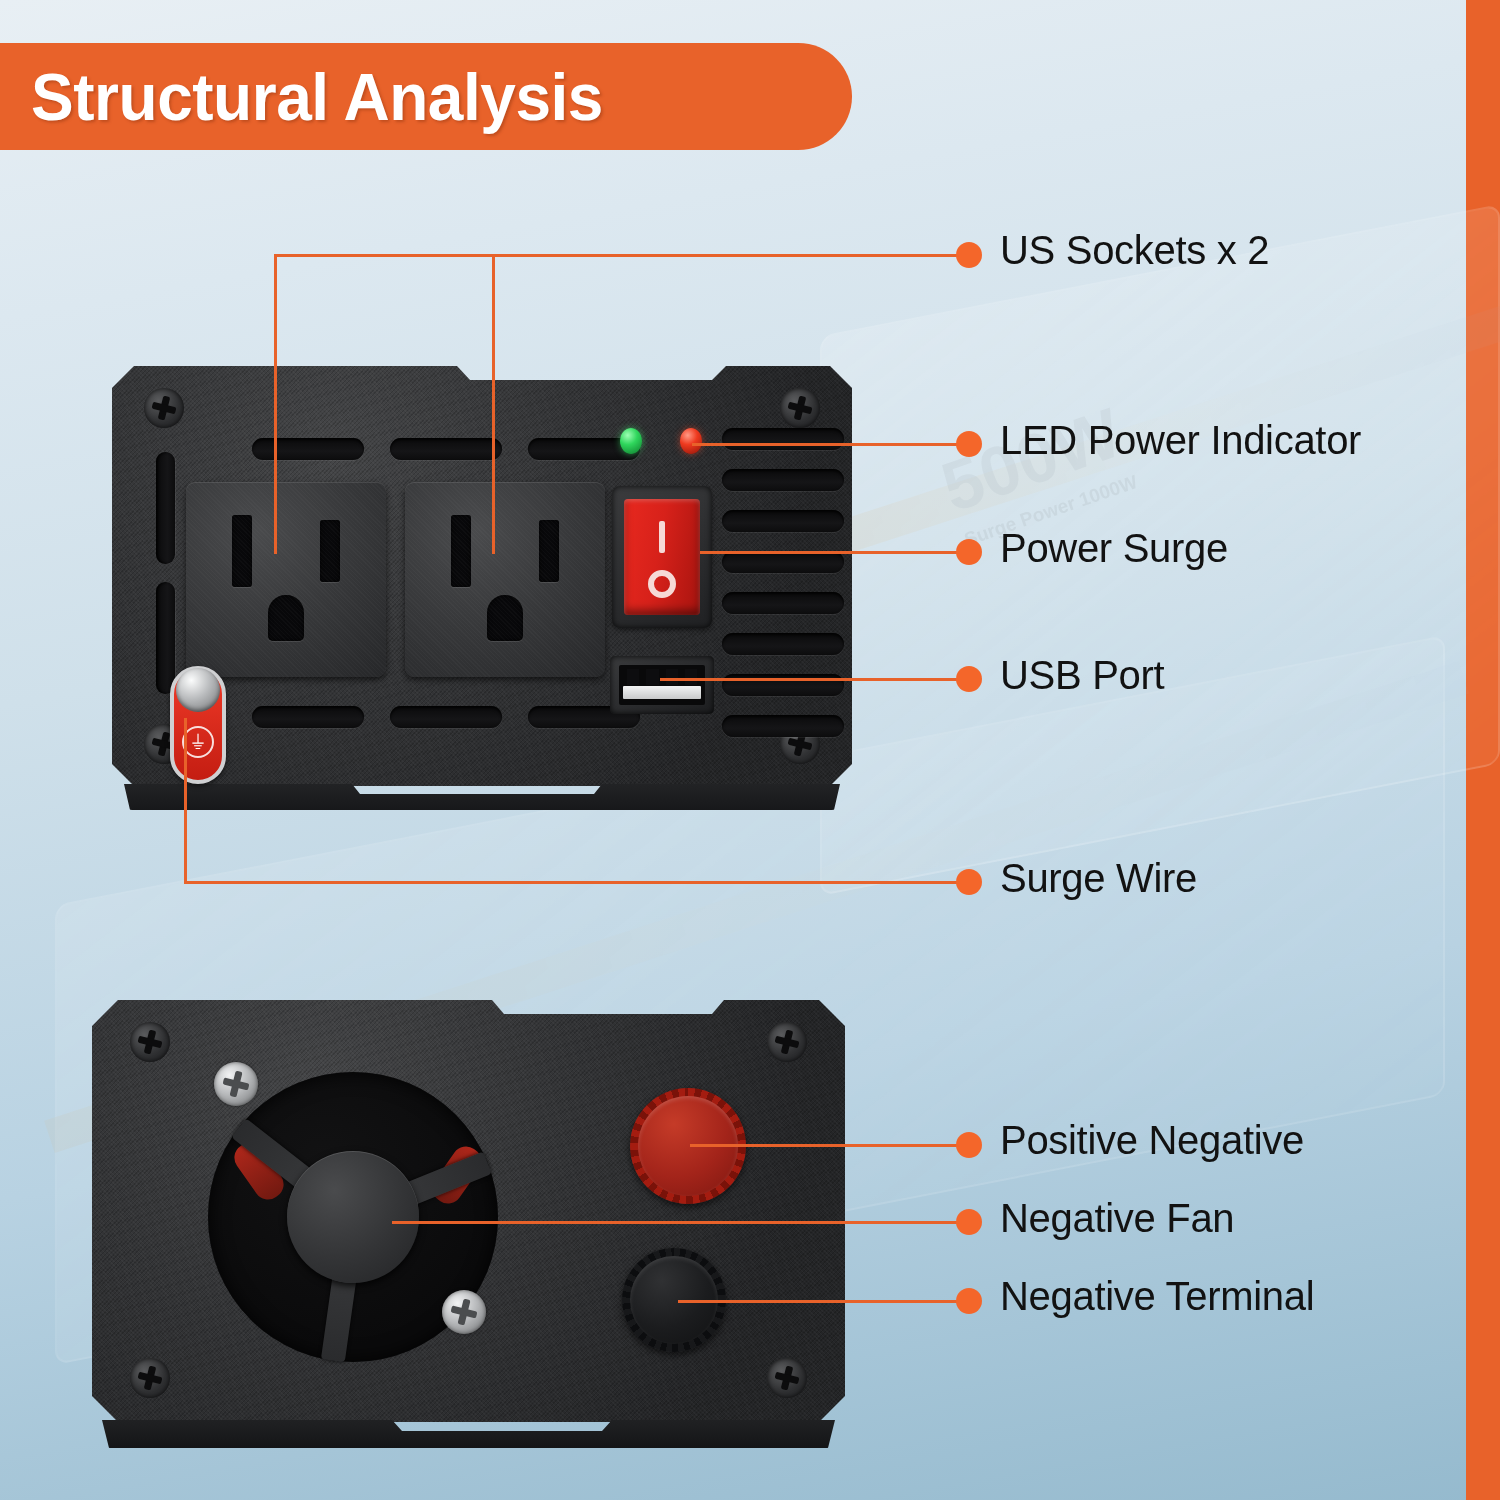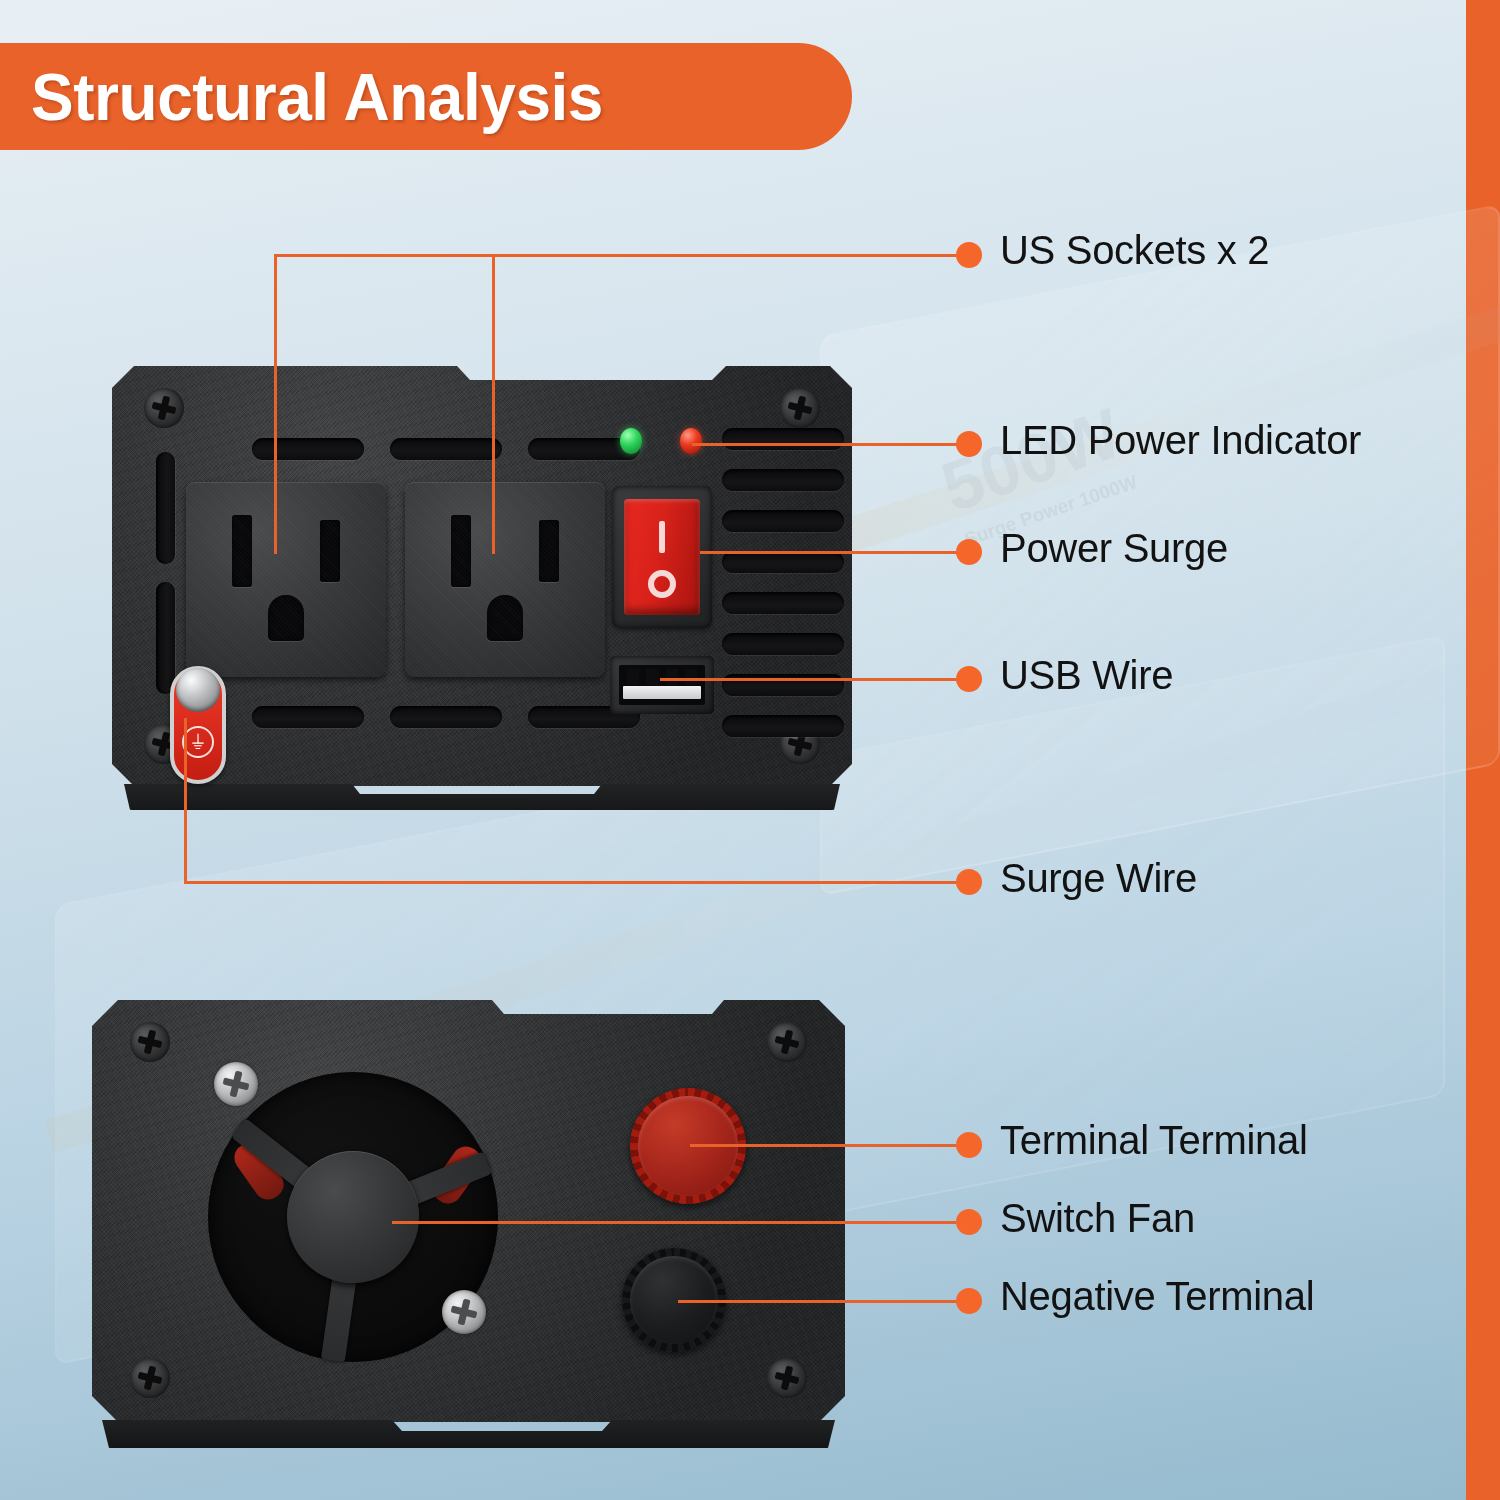--- a/index.html
+++ b/index.html
@@ -432,25 +432,25 @@
 <div class="dot" style="left:956px; top:242px;"></div>
 <div class="callout-label" style="left:1000px; top:228px;">US Sockets x 2</div>
 
 <div class="dot" style="left:956px; top:431px;"></div>
 <div class="callout-label" style="left:1000px; top:418px;">LED Power Indicator</div>
 
 <div class="dot" style="left:956px; top:539px;"></div>
 <div class="callout-label" style="left:1000px; top:526px;">Power Surge</div>
 
 <div class="dot" style="left:956px; top:666px;"></div>
-<div class="callout-label" style="left:1000px; top:653px;">USB Wire</div>
+<div class="callout-label" style="left:1000px; top:653px;">USB Port</div>
 
 <div class="dot" style="left:956px; top:869px;"></div>
 <div class="callout-label" style="left:1000px; top:856px;">Surge Wire</div>
 
 <div class="dot" style="left:956px; top:1132px;"></div>
-<div class="callout-label" style="left:1000px; top:1118px;">Terminal Terminal</div>
+<div class="callout-label" style="left:1000px; top:1118px;">Positive Negative</div>
 
 <div class="dot" style="left:956px; top:1209px;"></div>
-<div class="callout-label" style="left:1000px; top:1196px;">Switch Fan</div>
+<div class="callout-label" style="left:1000px; top:1196px;">Negative Fan</div>
 
 <div class="dot" style="left:956px; top:1288px;"></div>
 <div class="callout-label" style="left:1000px; top:1274px;">Negative Terminal</div>
 
 </body></html>

